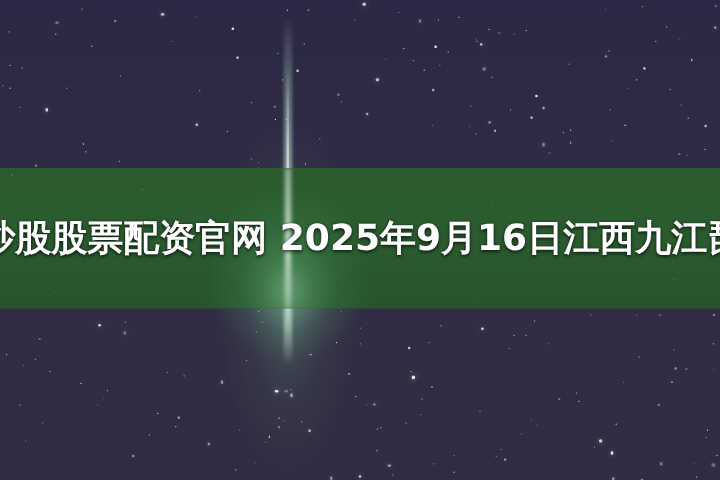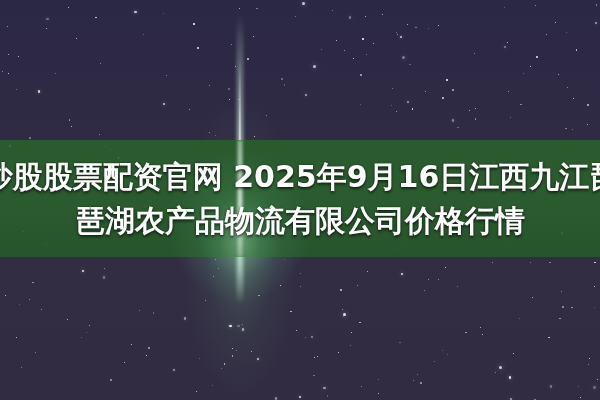--- a/index.html
+++ b/index.html
@@ -417,16 +417,15 @@
         <div class="star" style="left: 110px; top: 8.8px; width: 1px; height: 1px; opacity: 0.24;"></div>
         <div class="star" style="left: 45.3px; top: 103.1px; width: 1px; height: 1px; opacity: 0.34;"></div>
         <div class="star" style="left: 9.3px; top: 5.2px; width: 1.7px; height: 1.7px; opacity: 0.28;"></div>
       </div>
     <div class="band-beam"></div>
     <div class="band-beam-core"></div>
   </div>
 
   <div class="headline">
     <div class="hl-line l1">炒股股票配资官网 2025年9月16日江西九江琵</div>
-    <div class="hl-line l2">琶湖农产品物流有限公司价格行情</div>
   </div>
 
 </div>
 
 </body></html>

